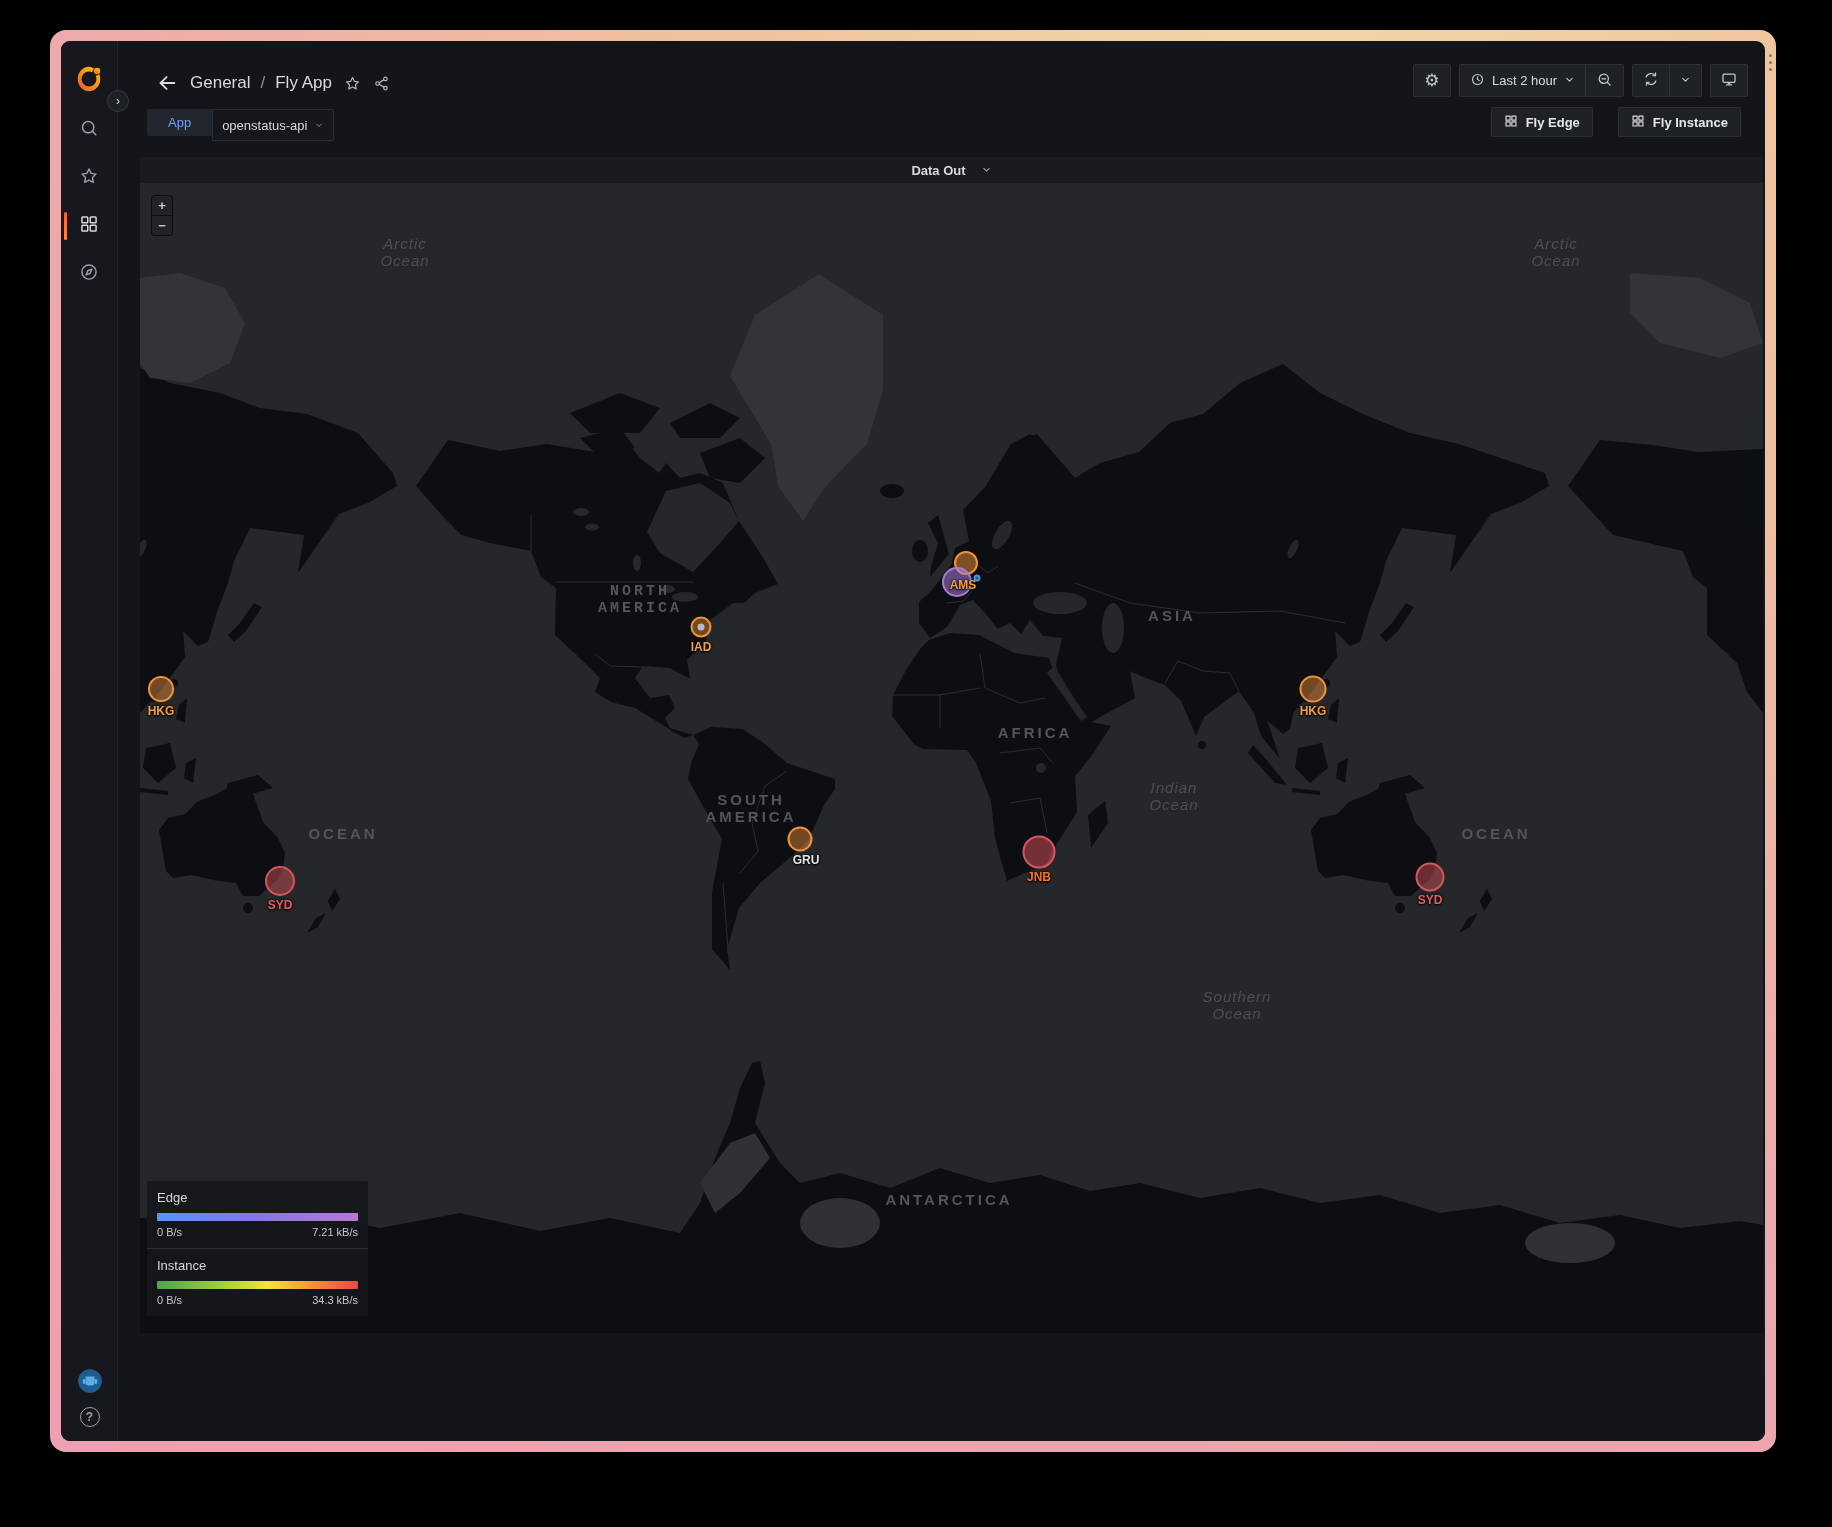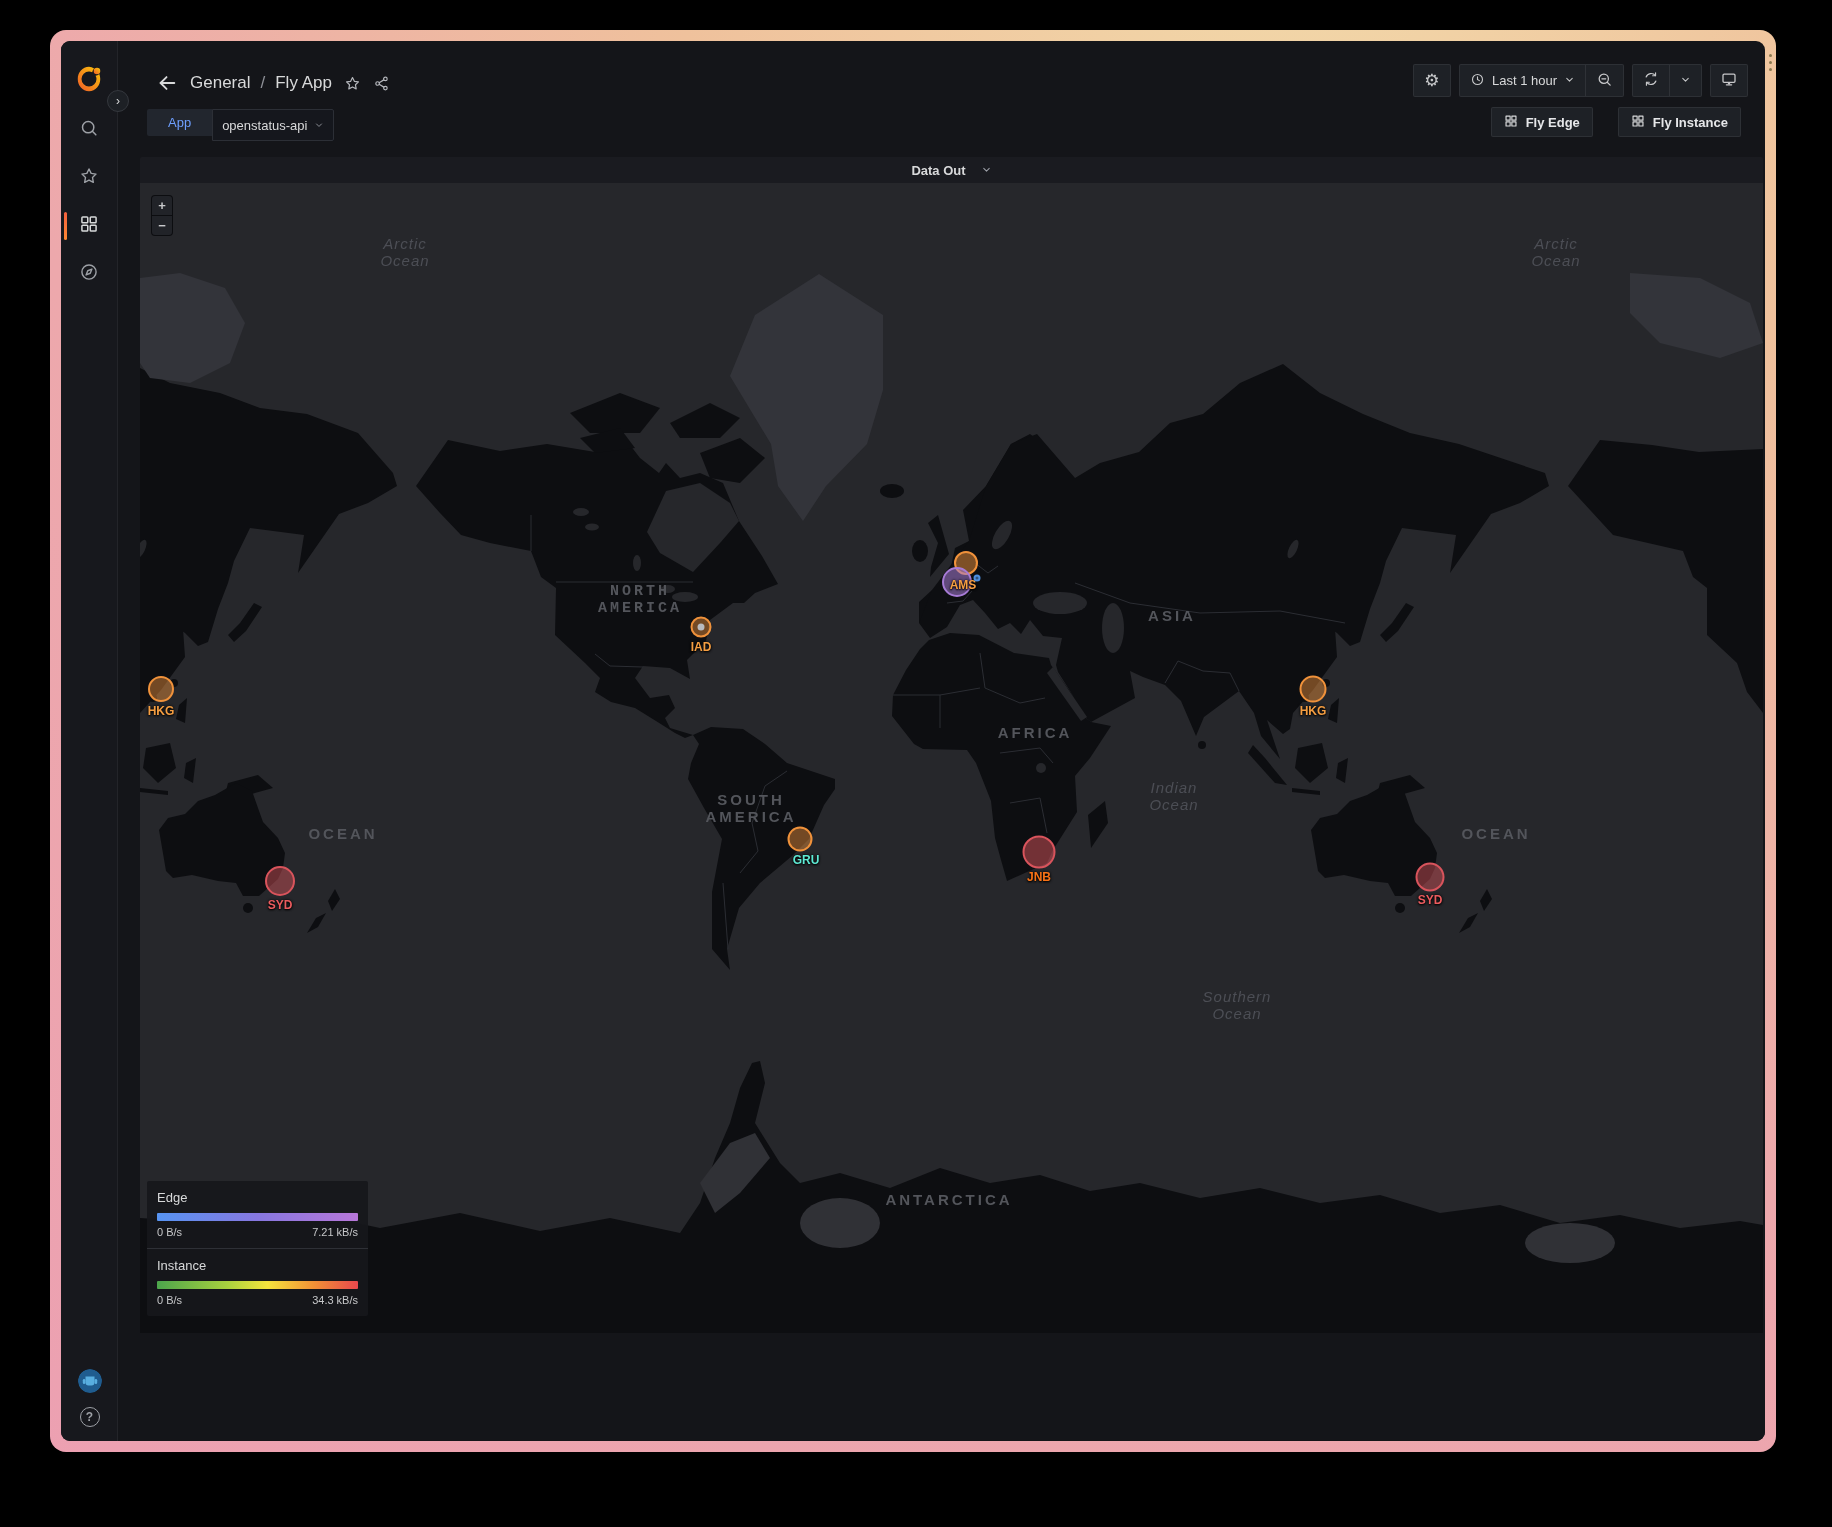--- a/index.html
+++ b/index.html
@@ -204,21 +204,21 @@
             <span class="gear-glyph">⚙</span>
           </div>
           <div class="btn">
             <div class="seg">
               <span>
                 <svg class="icon" width="15" height="15" viewBox="0 0 24 24" stroke="#C7C8CA" stroke-width="1.8">
                     <circle cx="12" cy="12" r="8"></circle>
                     <path d="M12 7.5V12l3 1.8"></path>
                   </svg>
               </span>
-              <span>Last 1 hour</span>
+              <span>Last 2 hour</span>
               <span>
                 <svg class="icon" width="11" height="11" viewBox="0 0 24 24" stroke="#C7C8CA" stroke-width="2.2">
                     <path d="M6 9.5l6 6 6-6"></path>
                   </svg>
               </span>
             </div>
             <div class="divider"></div>
             <div class="seg">
               <span>
                 <svg class="icon" width="17" height="17" viewBox="0 0 24 24" stroke="#C7C8CA" stroke-width="1.8">
@@ -437,21 +437,21 @@
             <div>
                 <div class="marker" style="left: 21px; top: 506px; width: 26px; height: 26px; border-color: rgb(240, 146, 59); background: rgba(240, 146, 59, 0.45);"></div>
                 <div class="marker-label" style="left: 21px; top: 521px; color: rgb(245, 158, 66);">HKG</div>
                 <div class="marker" style="left: 140px; top: 698px; width: 30px; height: 30px; border-color: rgb(217, 84, 92); background: rgba(217, 84, 92, 0.45);"></div>
                 <div class="marker-label" style="left: 140px; top: 715px; color: rgb(235, 91, 94);">SYD</div>
                 <div class="marker" style="left: 561px; top: 444px; width: 21px; height: 21px; border-color: rgb(240, 146, 59); background: rgba(240, 146, 59, 0.45);">
                   <i></i>
                 </div>
                 <div class="marker-label" style="left: 561px; top: 457px; color: rgb(245, 158, 66);">IAD</div>
                 <div class="marker" style="left: 660px; top: 656px; width: 25px; height: 25px; border-color: rgb(240, 146, 59); background: rgba(240, 146, 59, 0.45);"></div>
-                <div class="marker-label" style="left: 660px; top: 670px; color: #5eead4; padding-left: 12px;">GRU</div>
+                <div class="marker-label" style="left: 660px; top: 670px; color: #e5e5e5; padding-left: 12px;">GRU</div>
                 <div class="marker" style="left: 826px; top: 380px; width: 24px; height: 24px; border-color: rgb(240, 146, 59); background: rgba(240, 146, 59, 0.5);"></div>
                 <div class="marker" style="left: 817px; top: 399px; width: 30px; height: 30px; border-color: rgb(167, 123, 214); background: rgba(167, 123, 214, 0.55);"></div>
                 <div class="marker-label" style="left: 823px; top: 395px; color: rgb(245, 158, 66);">AMS</div>
                 <div class="marker" style="left: 837px; top: 395px; width: 7px; height: 7px; border-color: rgb(77, 143, 224); background: rgba(77, 143, 224, 0.55);"></div>
                 <div class="marker" style="left: 899px; top: 669px; width: 33px; height: 33px; border-color: rgb(217, 84, 92); background: rgba(217, 84, 92, 0.5);"></div>
                 <div class="marker-label" style="left: 899px; top: 687px; color: #f97316;">JNB</div>
                 <div class="marker" style="left: 1173px; top: 506px; width: 27px; height: 27px; border-color: rgb(240, 146, 59); background: rgba(240, 146, 59, 0.45);"></div>
                 <div class="marker-label" style="left: 1173px; top: 521px; color: rgb(245, 158, 66);">HKG</div>
                 <div class="marker" style="left: 1290px; top: 694px; width: 29px; height: 29px; border-color: rgb(217, 84, 92); background: rgba(217, 84, 92, 0.45);"></div>
                 <div class="marker-label" style="left: 1290px; top: 710px; color: rgb(235, 91, 94);">SYD</div>

